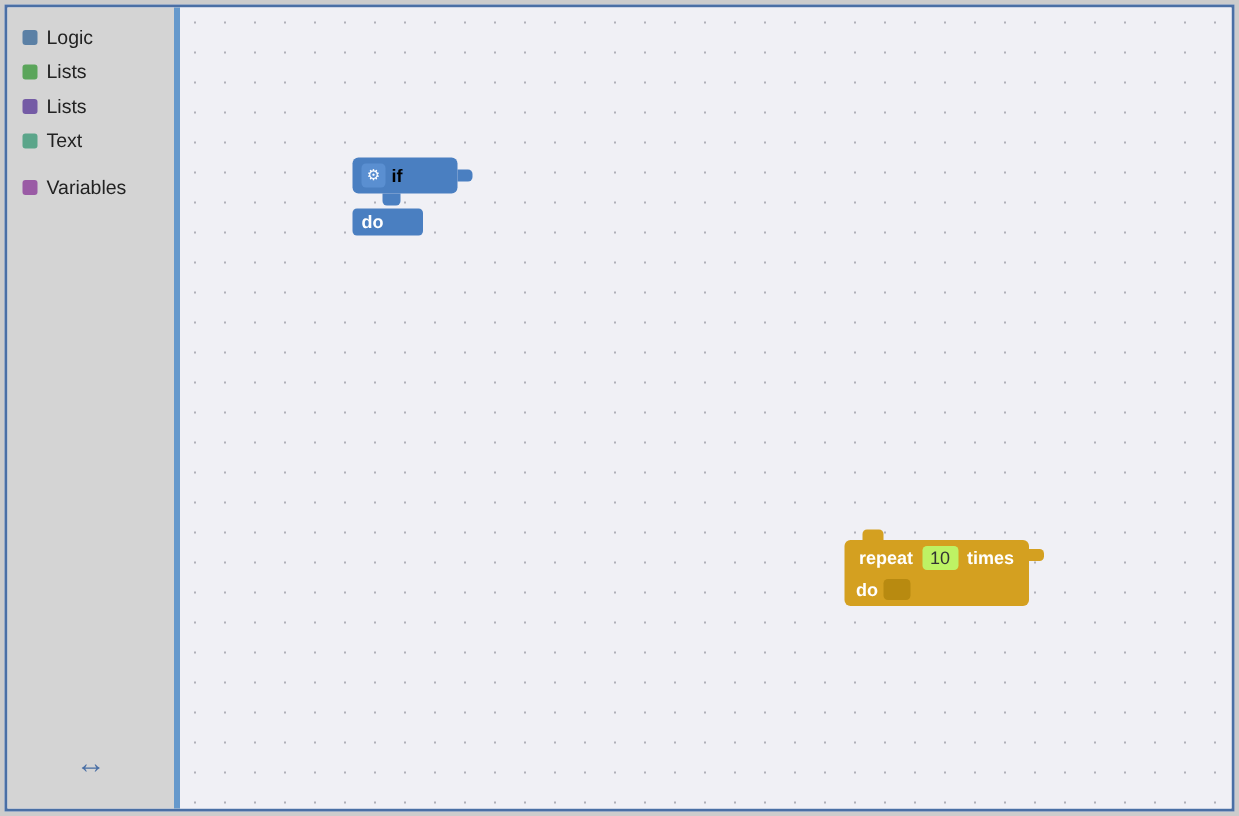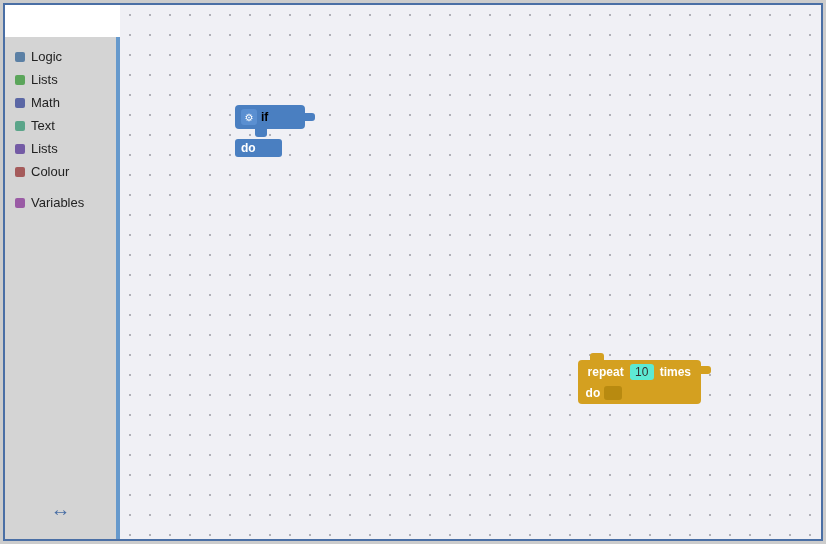--- a/index.html
+++ b/index.html
@@ -20,21 +20,20 @@
     }
     .sidebar {
       width: 115px;
       min-width: 115px;
       background: #d4d4d4;
       display: flex;
       flex-direction: column;
       padding: 8px 0;
       border-right: 4px solid #6699cc;
       position: relative;
-      margin-top: 32px;
     }
     .sidebar-item {
       display: flex;
       align-items: center;
       padding: 4px 8px 4px 10px;
       font-size: 13px;
       color: #222;
       cursor: pointer;
       user-select: none;
     }
@@ -129,38 +128,38 @@
       background: #4a7fc1;
       border-radius: 0 3px 3px 0;
       position: absolute;
       right: -10px;
       top: 8px;
     }
     
     .repeat-block {
       position: absolute;
       bottom: 135px;
-      right: 120px;
+      right: 135px;
     }
     .repeat-block-top {
       background: #d4a020;
       border-radius: 4px 4px 0 0;
       padding: 4px 10px;
       display: flex;
       align-items: center;
       gap: 6px;
       position: relative;
     }
     .repeat-label {
       color: #fff;
       font-size: 12px;
       font-weight: bold;
     }
     .repeat-input {
-      background: #5eead4;
+      background: #bef264;
       border-radius: 3px;
       padding: 1px 5px;
       font-size: 12px;
       min-width: 24px;
       text-align: center;
       color: #333;
     }
     .repeat-block-notch-top {
       width: 14px;
       height: 7px;
@@ -208,34 +207,26 @@
     <div id="sidebar-items-container">
         <div class="sidebar-item">
           <div class="color-dot" style="background: rgb(91, 128, 165);"></div>
           <span>Logic</span>
         </div>
         <div class="sidebar-item">
           <div class="color-dot" style="background: rgb(91, 165, 91);"></div>
           <span>Lists</span>
         </div>
         <div class="sidebar-item">
-          <div class="color-dot" style="background: rgb(91, 103, 165);"></div>
-          <span>Math</span>
+          <div class="color-dot" style="background: rgb(116, 91, 165);"></div>
+          <span>Lists</span>
         </div>
         <div class="sidebar-item">
           <div class="color-dot" style="background: rgb(91, 165, 138);"></div>
           <span>Text</span>
-        </div>
-        <div class="sidebar-item">
-          <div class="color-dot" style="background: rgb(116, 91, 165);"></div>
-          <span>Lists</span>
-        </div>
-        <div class="sidebar-item">
-          <div class="color-dot" style="background: rgb(165, 91, 91);"></div>
-          <span>Colour</span>
         </div>
         <div style="height: 8px;"></div>
         <div class="sidebar-item">
           <div class="color-dot" style="background: rgb(154, 91, 165);"></div>
           <span>Variables</span>
         </div>
       </div>
     <div class="sidebar-spacer"></div>
     <div class="resize-handle">↔</div>
   </div>

